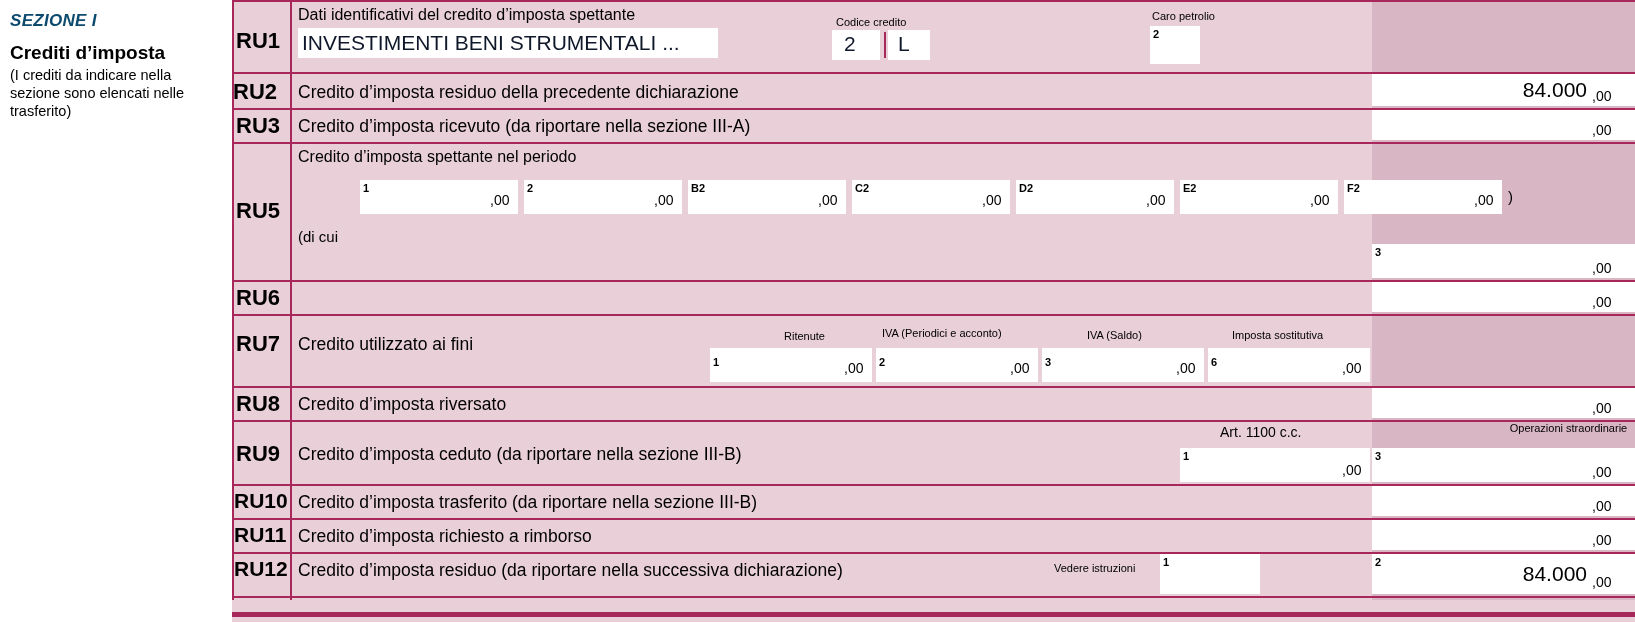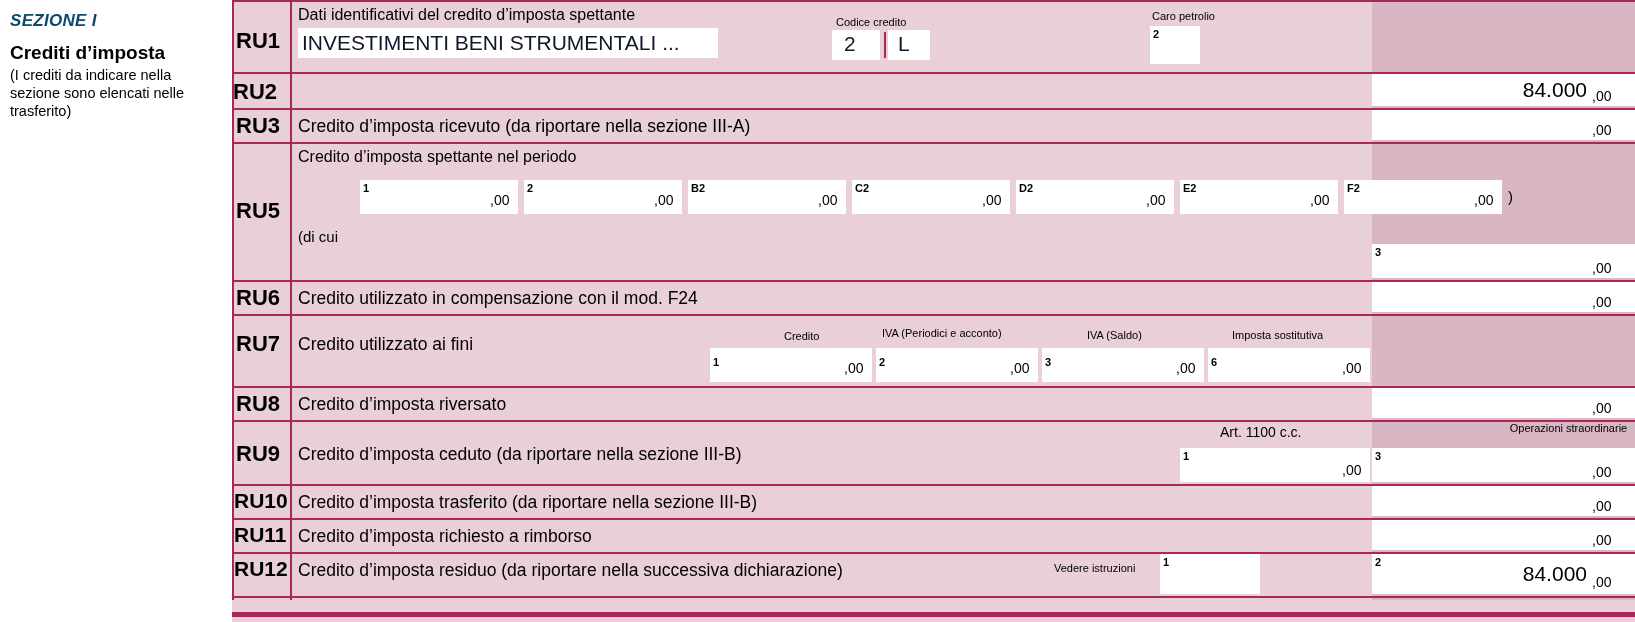--- a/index.html
+++ b/index.html
@@ -118,20 +118,21 @@
     <div class="bigtxt" style="left:612px;top:32px;">2</div>
     <div class="vline" style="left:652px;top:32px;height:26px;"></div>
     <div class="fld" style="left:656px;top:30px;width:42px;height:30px;"></div>
     <div class="bigtxt" style="left:666px;top:32px;">L</div>
 
     <div class="lbl-sm" style="left:920px;top:10px;">Caro petrolio</div>
     <div class="fld" style="left:918px;top:26px;width:50px;height:38px;"></div>
     <div class="idx" style="left:921px;top:28px;">2</div>
 
     <div class="code" style="left:1px;top:79px;">RU2</div>
+    <div class="lbl" style="left:66px;top:82px;">Credito d’imposta residuo della precedente dichiarazione</div>
     <div class="fld" style="left:1140px;top:74px;width:263px;height:32px;"></div>
     <div class="fldnum" style="left:1140px;top:78px;width:215px;">84.000</div>
     <div class="cents" style="left:1360px;top:88px;">,00</div>
 
     <div class="code" style="left:4px;top:113px;">RU3</div>
     <div class="lbl" style="left:66px;top:116px;">Credito d’imposta ricevuto (da riportare nella sezione III-A)</div>
     <div class="fld" style="left:1140px;top:110px;width:263px;height:30px;"></div>
     <div class="fldnum" style="left:1140px;top:112px;width:215px;"></div>
     <div class="cents" style="left:1360px;top:122px;">,00</div>
 
@@ -168,29 +169,28 @@
     <div class="cents" style="left:1242px;top:192px;">,00</div>
 
     <div class="lbl" style="left:1276px;top:188px;font-size:15px;">)</div>
 
     <div class="fld" style="left:1140px;top:244px;width:263px;height:34px;"></div>
     <div class="idx" style="left:1143px;top:246px;">3</div>
     <div class="fldnum" style="left:1140px;top:250px;width:215px;"></div>
     <div class="cents" style="left:1360px;top:260px;">,00</div>
 
     <div class="code" style="left:4px;top:285px;">RU6</div>
-    <div class="lbl" style="left:66px;top:288px;">Credito utilizzato in compensazione con il mod. F24</div>
     <div class="fld" style="left:1140px;top:282px;width:263px;height:30px;"></div>
     <div class="fldnum" style="left:1140px;top:284px;width:215px;"></div>
     <div class="cents" style="left:1360px;top:294px;">,00</div>
 
     <div class="code" style="left:4px;top:331px;">RU7</div>
     <div class="lbl" style="left:66px;top:334px;">Credito utilizzato ai fini</div>
 
-    <div class="lbl-sm" style="left:552px;top:330px;">Credito</div>
+    <div class="lbl-sm" style="left:552px;top:330px;">Ritenute</div>
     <div class="fld" style="left:478px;top:348px;width:162px;height:34px;"></div>
     <div class="idx" style="left:481px;top:356px;">1</div>
     <div class="cents" style="left:612px;top:360px;">,00</div>
 
     <div class="lbl-sm" style="left:650px;top:327px;">IVA (Periodici e acconto)</div>
     <div class="fld" style="left:644px;top:348px;width:162px;height:34px;"></div>
     <div class="idx" style="left:647px;top:356px;">2</div>
     <div class="cents" style="left:778px;top:360px;">,00</div>
 
     <div class="lbl-sm" style="left:855px;top:329px;">IVA (Saldo)</div>

